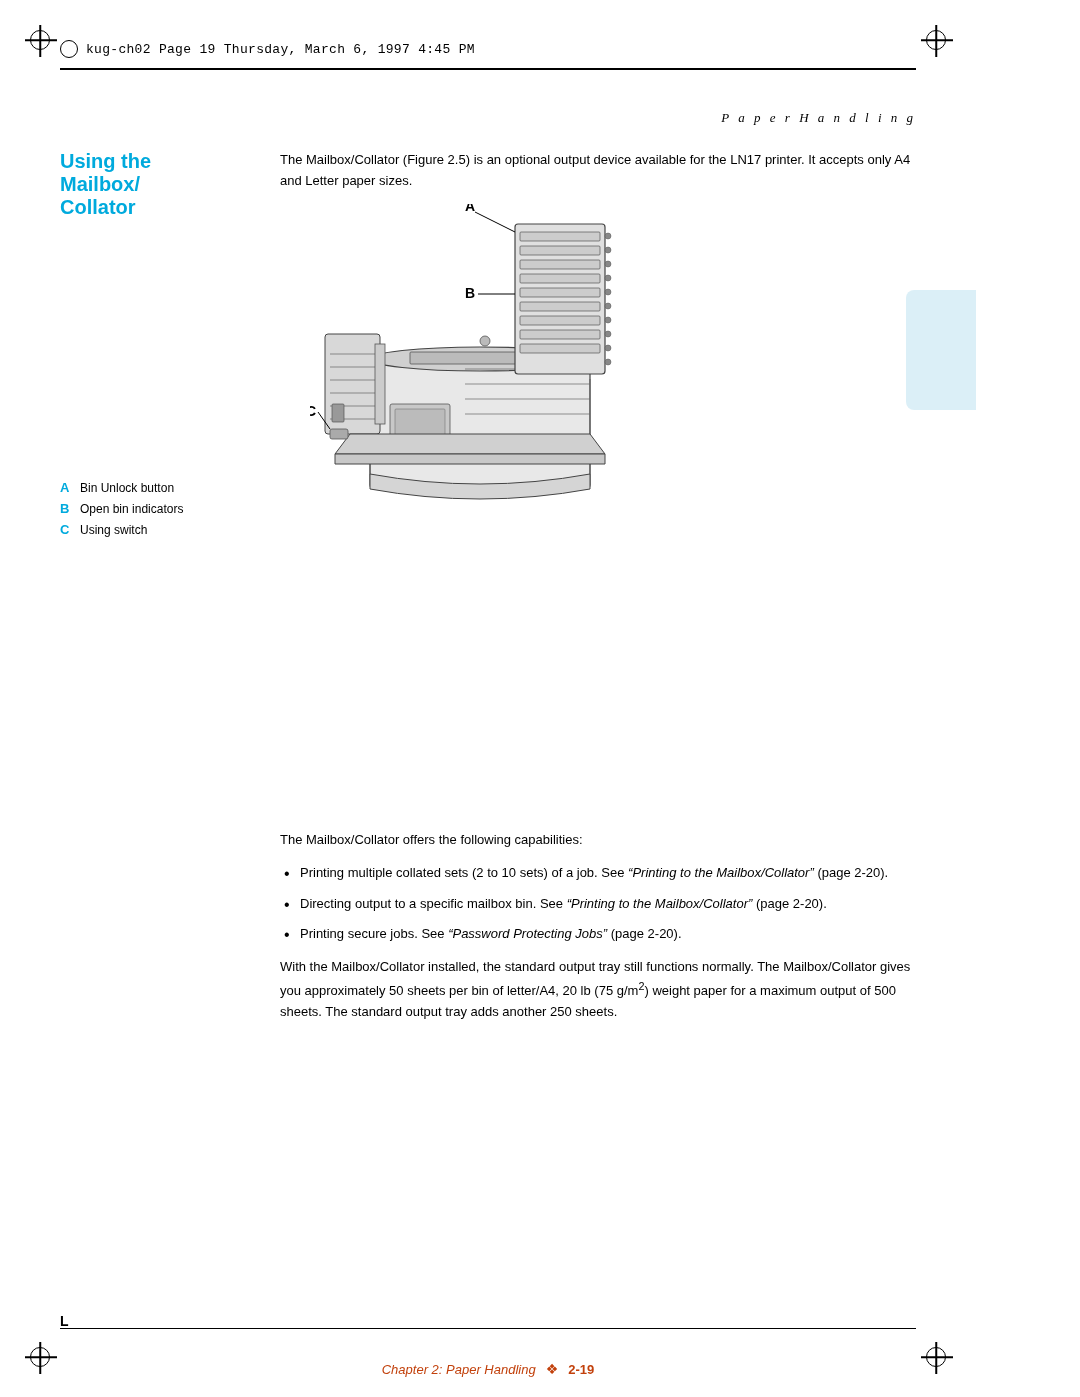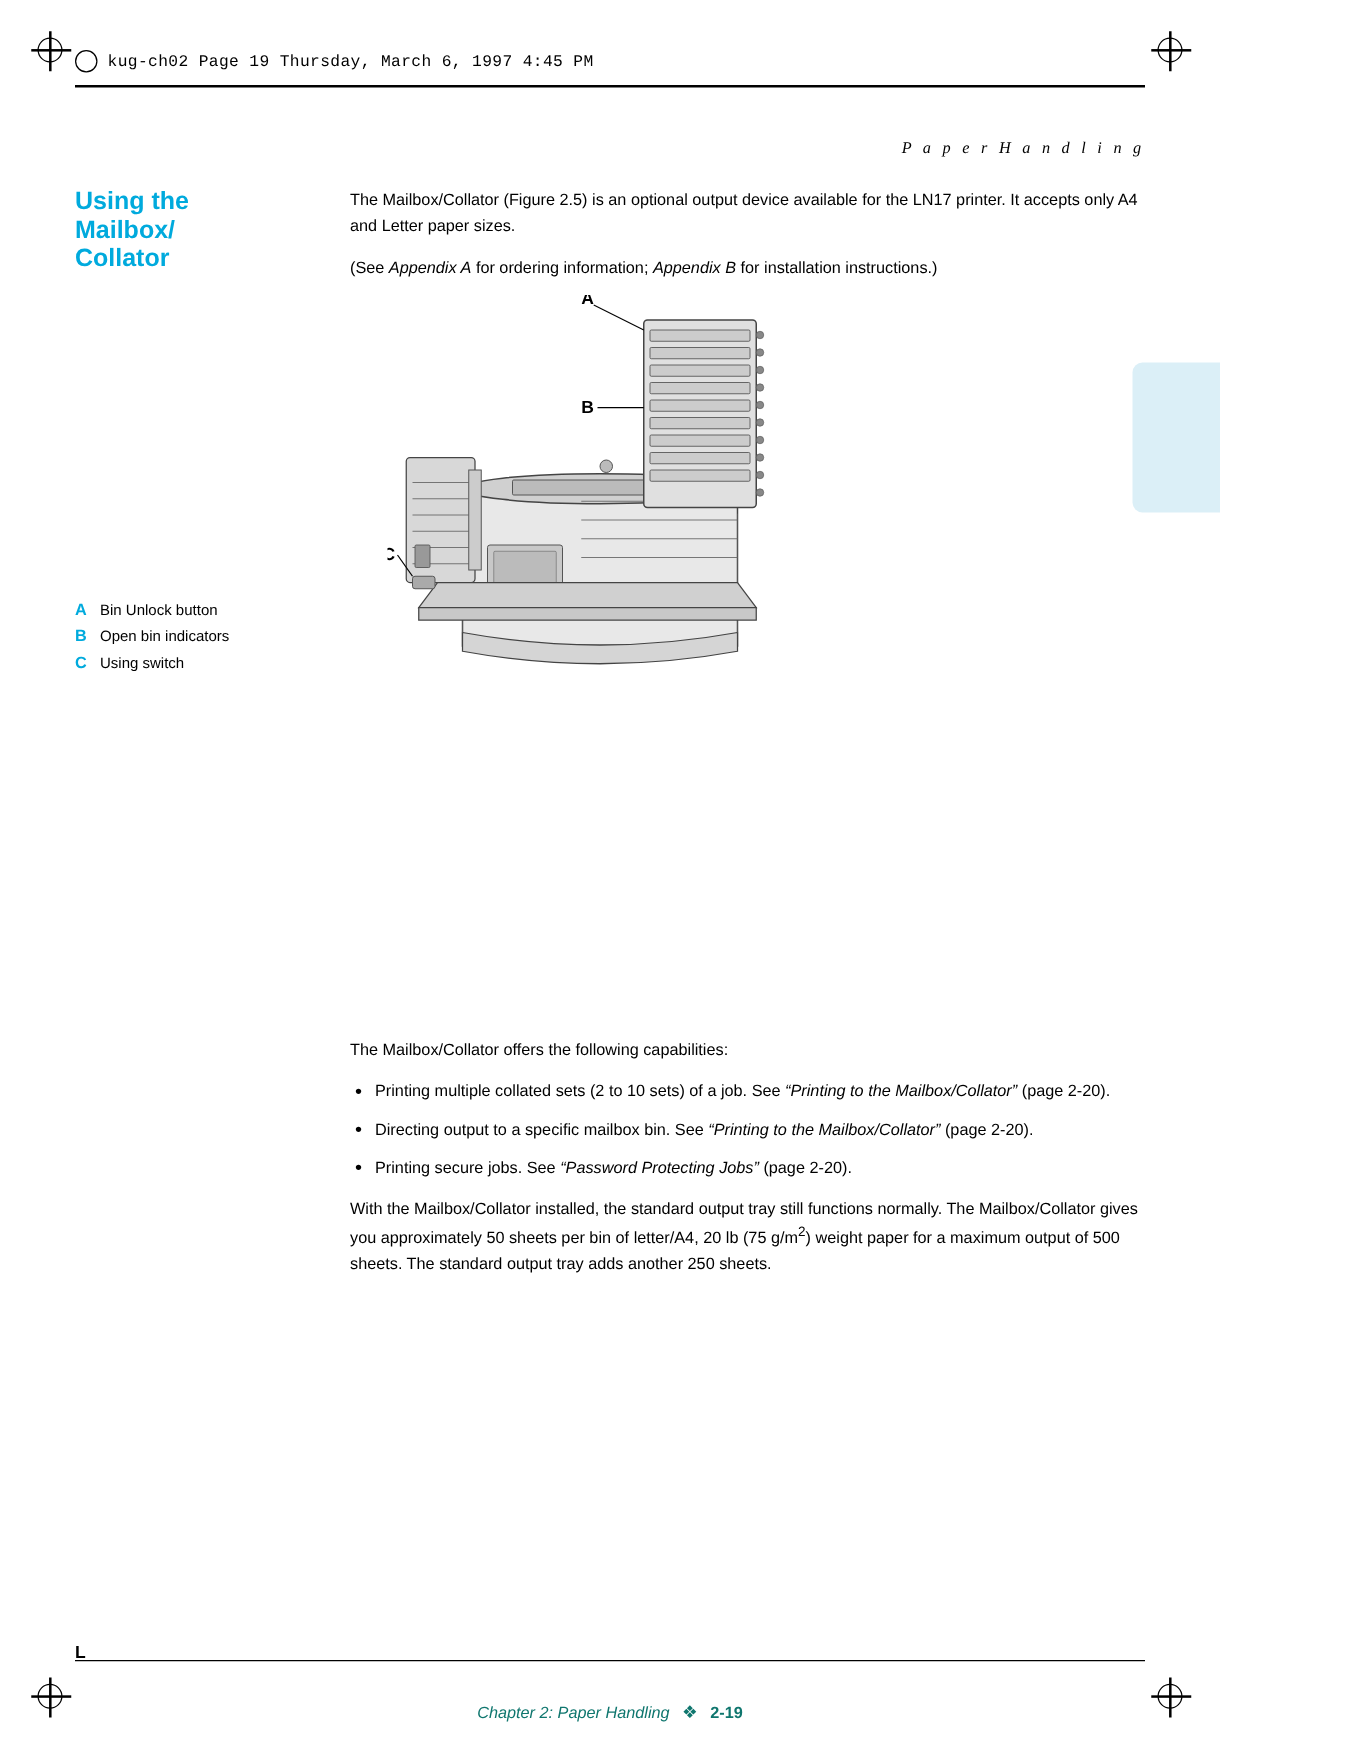--- a/index.html
+++ b/index.html
@@ -252,21 +252,21 @@
     .footer-text {
       position: absolute;
       bottom: 20px;
       left: 60px;
       right: 60px;
       display: flex;
       justify-content: center;
       align-items: center;
       font-family: Arial, Helvetica, sans-serif;
       font-size: 13px;
-      color: #0f766e;
+      color: #c2410c;
       text-align: center;
     }
 
     .footer-italic {
       font-style: italic;
     }
 
     .footer-diamond {
       margin: 0 10px;
       font-size: 14px;
@@ -315,23 +315,20 @@
     <div class="left-col">
       <div class="section-title">
         <div>Using the</div>
         <div>Mailbox/</div>
         <div>Collator</div>
       </div>
     </div>
 
     <div class="right-col">
       <p class="main-text">The Mailbox/Collator (Figure 2.5) is an optional output device available for the LN17 printer. It accepts only A4 and Letter paper sizes.</p>
-      <p class="main-text">
-        (See <span class="italic-text">Appendix A</span> for ordering information; <span class="italic-text">Appendix B</span> for installation instructions.)
-      </p>
 
 
       <div class="figure-area">
 
         <svg width="350" height="330" viewBox="0 0 350 330" style="position:absolute; top:0; left:30px;">
 
           <g fill="none" stroke="#333" stroke-width="1.2">
 
             <rect x="60" y="155" width="220" height="130" rx="4" fill="#e8e8e8" stroke="#444" stroke-width="1.2"></rect>
 

